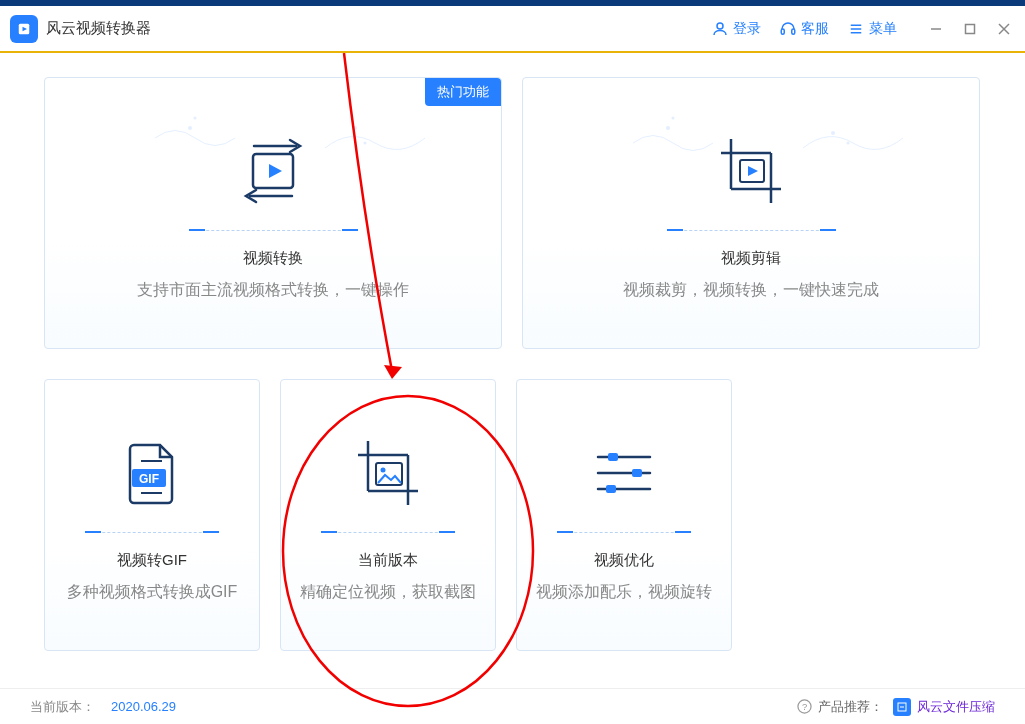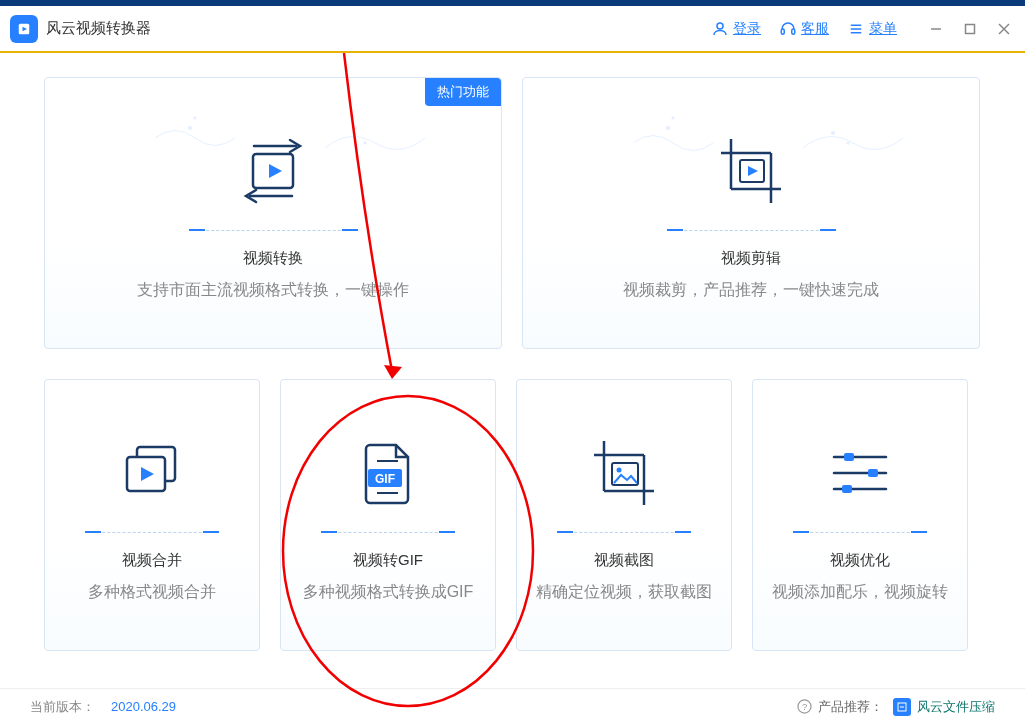--- a/index.html
+++ b/index.html
@@ -44,21 +44,20 @@
       align-items: center;
       gap: 18px;
     }
     .action-item {
       display: flex;
       align-items: center;
       gap: 4px;
       color: #2680ff;
       font-size: 14px;
       cursor: pointer;
-      text-decoration: underline;
     }
     .action-item svg { width: 18px; height: 18px; }
     .window-controls {
       display: flex;
       gap: 12px;
       margin-left: 10px;
     }
     .win-btn {
       width: 22px;
       height: 22px;
@@ -296,37 +295,25 @@
           <line x1="16" y1="0" x2="16" y2="50" stroke="#1b3a66" stroke-width="2.5"></line>
           <line x1="56" y1="14" x2="56" y2="64" stroke="#1b3a66" stroke-width="2.5"></line>
           <line x1="6" y1="14" x2="56" y2="14" stroke="#1b3a66" stroke-width="2.5"></line>
           <line x1="16" y1="50" x2="66" y2="50" stroke="#1b3a66" stroke-width="2.5"></line>
           <rect x="25" y="21" width="24" height="22" rx="2" stroke="#1b3a66" stroke-width="2" fill="white"></rect>
           <polygon points="33,27 43,32 33,37" fill="#2680ff"></polygon>
         </svg>
       </div>
       <div class="card-divider"></div>
       <div class="card-title">视频剪辑</div>
-      <div class="card-desc">视频裁剪，产品推荐，一键快速完成</div>
+      <div class="card-desc">视频裁剪，视频转换，一键快速完成</div>
     </div>
   </div>
 
   <div class="row">
-    <div class="card card-small">
-      <div class="card-icon">
-        <svg width="62" height="60" viewBox="0 0 62 60">
-          <rect x="16" y="4" width="38" height="34" rx="3" stroke="#1b3a66" stroke-width="2.5" fill="white"></rect>
-          <rect x="6" y="14" width="38" height="34" rx="3" stroke="#1b3a66" stroke-width="2.5" fill="white"></rect>
-          <polygon points="20,24 33,31 20,38" fill="#2680ff"></polygon>
-        </svg>
-      </div>
-      <div class="card-divider"></div>
-      <div class="card-title">视频合并</div>
-      <div class="card-desc">多种格式视频合并</div>
-    </div>
 
     <div class="card card-small">
       <div class="card-icon">
         <svg width="56" height="64" viewBox="0 0 56 64">
           <path d="M10 4 h26 l12 12 v42 a4 4 0 0 1 -4 4 h-34 a4 4 0 0 1 -4 -4 v-50 a4 4 0 0 1 4 -4 z" stroke="#1b3a66" stroke-width="2.5" fill="white"></path>
           <path d="M36 4 v12 h12" stroke="#1b3a66" stroke-width="2.5" fill="none"></path>
           <line x1="17" y1="20" x2="38" y2="20" stroke="#1b3a66" stroke-width="2"></line>
           <rect x="8" y="28" width="34" height="18" rx="2" fill="#2680ff"></rect>
           <text x="25" y="42" font-size="12" font-weight="bold" fill="white" text-anchor="middle" font-family="Arial">GIF</text>
           <line x1="17" y1="52" x2="38" y2="52" stroke="#1b3a66" stroke-width="2"></line>
@@ -343,21 +330,21 @@
           <line x1="16" y1="0" x2="16" y2="50" stroke="#1b3a66" stroke-width="2.5"></line>
           <line x1="56" y1="14" x2="56" y2="64" stroke="#1b3a66" stroke-width="2.5"></line>
           <line x1="6" y1="14" x2="56" y2="14" stroke="#1b3a66" stroke-width="2.5"></line>
           <line x1="16" y1="50" x2="66" y2="50" stroke="#1b3a66" stroke-width="2.5"></line>
           <rect x="24" y="22" width="26" height="22" rx="2" stroke="#1b3a66" stroke-width="2" fill="white"></rect>
           <circle cx="31" cy="29" r="2.5" fill="#2680ff"></circle>
           <path d="M26 42 l7 -8 6 5 4 -4 6 7" stroke="#2680ff" stroke-width="2" fill="none"></path>
         </svg>
       </div>
       <div class="card-divider"></div>
-      <div class="card-title">视频截图</div>
+      <div class="card-title">当前版本</div>
       <div class="card-desc">精确定位视频，获取截图</div>
     </div>
 
     <div class="card card-small">
       <div class="card-icon">
         <svg width="64" height="56" viewBox="0 0 64 56">
           <line x1="6" y1="12" x2="58" y2="12" stroke="#1b3a66" stroke-width="2.5" stroke-linecap="round"></line>
           <rect x="16" y="8" width="10" height="8" rx="2" fill="#2680ff"></rect>
           <line x1="6" y1="28" x2="58" y2="28" stroke="#1b3a66" stroke-width="2.5" stroke-linecap="round"></line>
           <rect x="40" y="24" width="10" height="8" rx="2" fill="#2680ff"></rect>
@@ -390,15 +377,15 @@
         <circle cx="8" cy="8" r="7" stroke="#999" stroke-width="1.3" fill="none"></circle>
         <text x="8" y="12" font-size="10" text-anchor="middle" fill="#999">?</text>
       </svg>
     <span>产品推荐：</span>
     <span class="footer-app-icon">
       <svg width="10" height="10" viewBox="0 0 10 10">
           <rect x="1" y="1" width="8" height="8" stroke="#fff" stroke-width="1" fill="none"></rect>
           <line x1="3" y1="5" x2="7" y2="5" stroke="#fff"></line>
         </svg>
     </span>
-    <span style="color:#0f766e;cursor:pointer">风云文件压缩</span>
+    <span style="color:#6d28d9;cursor:pointer">风云文件压缩</span>
   </div>
 </div>
 
 </body></html>

